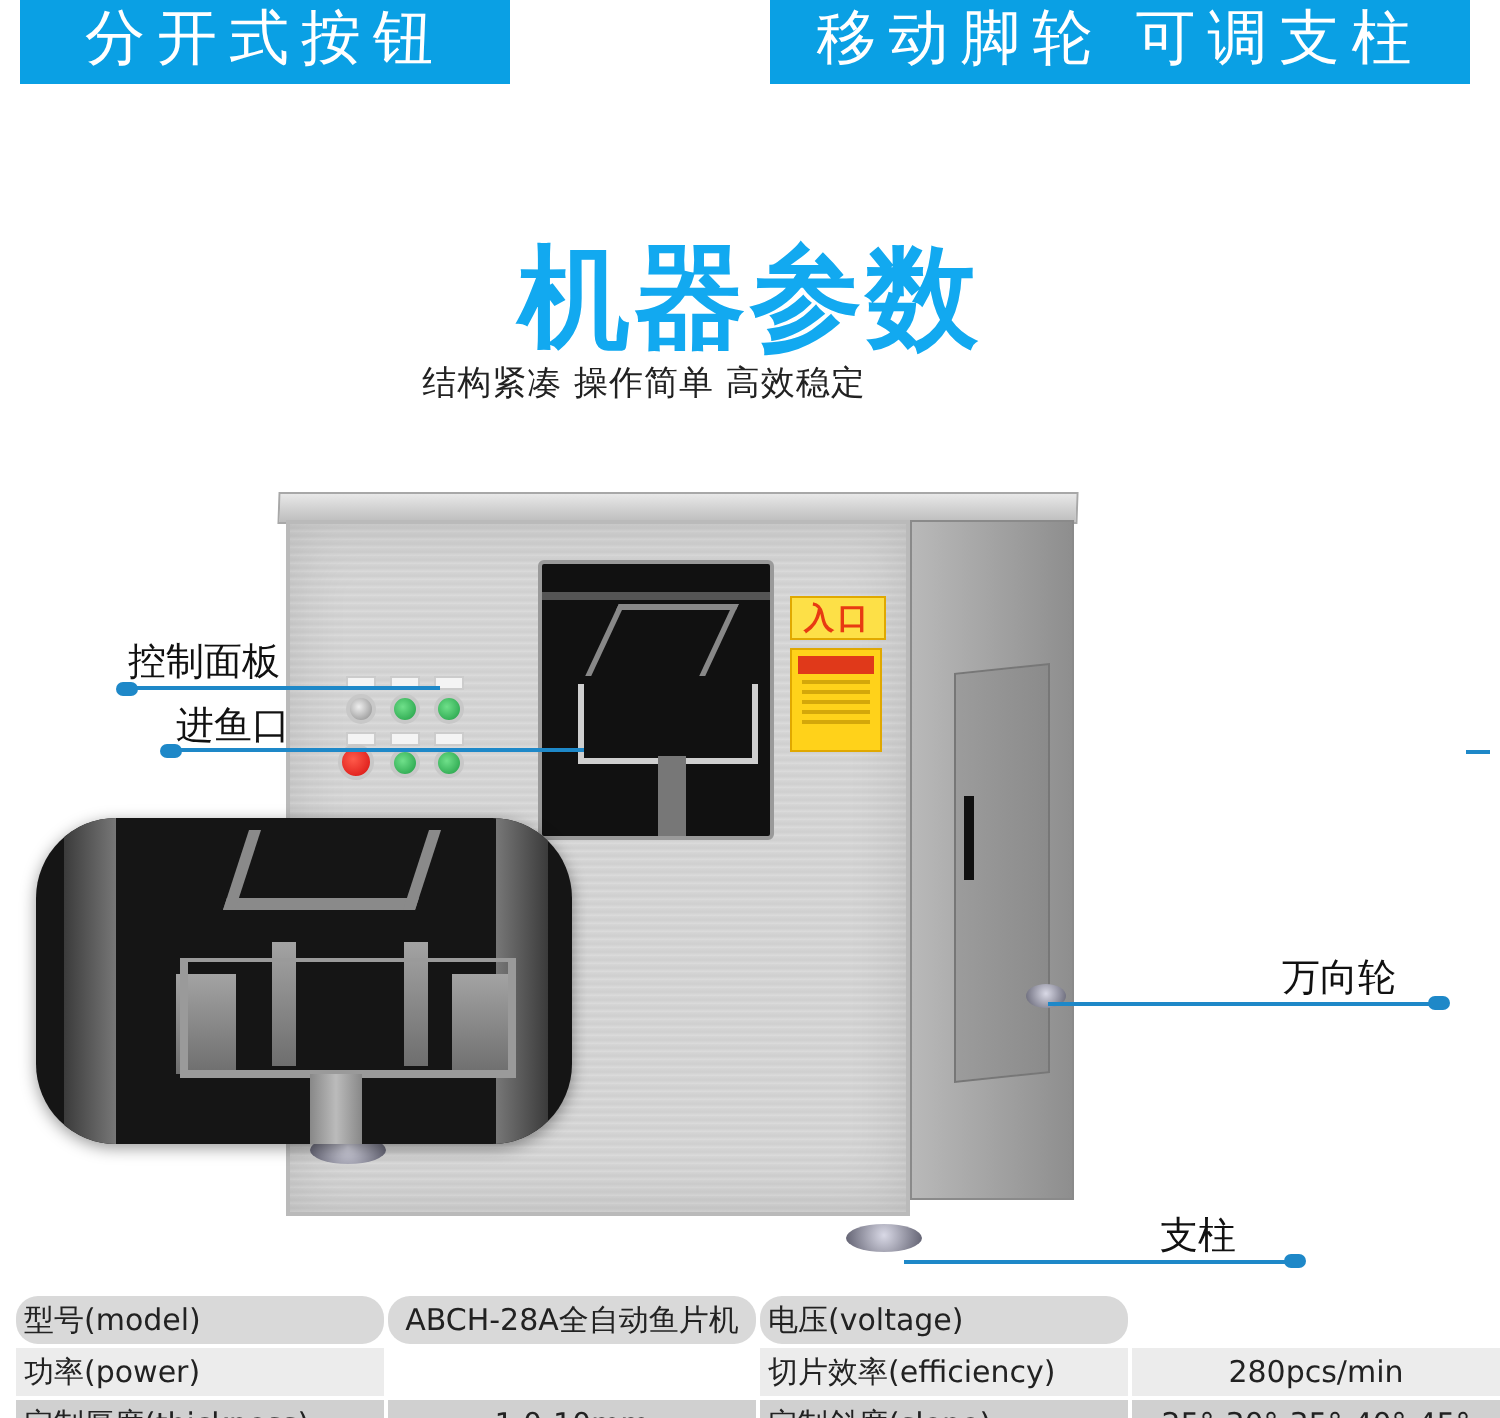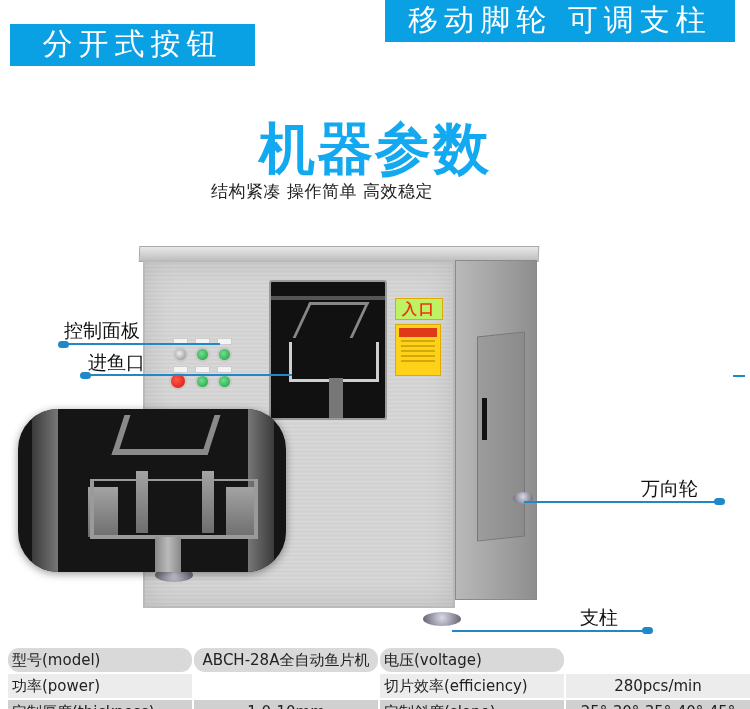--- a/index.html
+++ b/index.html
@@ -1,21 +1,21 @@
 <!DOCTYPE html>
 <html><head>
 <meta charset="utf-8">
 <style>
   * { box-sizing: border-box; margin: 0; padding: 0; }
   html, body { width: 750px; height: 709px; overflow: hidden; background: #ffffff; }
   body { position: relative; font-family: "DejaVu Sans", "Liberation Sans", sans-serif; }
 
   .banner { position: absolute; top: 0; height: 42px; background: #0aa0e4; color: #ffffff;
             font-size: 30px; letter-spacing: 6px; text-align: center; line-height: 40px; }
-  .banner.left { left: 10px; width: 245px; margin-top: 24px; }
+  .banner.left { left: 10px; width: 245px; }
   .banner.right { left: 268px; width: 245px; }
   .banner-l2 { left: 385px !important; width: 350px !important; }
 
   .title { position: absolute; top: 112px; left: 0; width: 750px; text-align: center;
            font-size: 56px; font-weight: bold; color: #12a9f0; letter-spacing: 2px; }
   .subtitle { position: absolute; top: 180px; left: 0; width: 644px; text-align: center;
               font-size: 17px; color: #222; letter-spacing: 0.5px; }
 
   
   .machine { position: absolute; left: 137px; top: 246px; width: 403px; height: 380px; }
@@ -35,21 +35,21 @@
   .m-window { position: absolute; left: 132px; top: 34px; width: 118px; height: 140px;
               background: #111; border: 2px solid #9a9a9a; border-radius: 3px; overflow: hidden; }
   .m-window .rail { position: absolute; left: 18px; top: 60px; width: 90px; height: 40px;
                     border: 3px solid #cfcfcf; border-top: none; }
   .m-window .bar { position: absolute; top: 14px; left: 0; width: 118px; height: 4px; background: #555; }
   .m-window .post { position: absolute; left: 58px; top: 96px; width: 14px; height: 44px; background: #777; }
   .m-window .arm { position: absolute; left: 30px; top: 20px; width: 60px; height: 36px;
                    border: 3px solid #888; transform: skewX(-25deg); border-bottom: none; }
 
   .entry-sign { position: absolute; left: 258px; top: 52px; width: 48px; height: 22px;
-                background: #bef264; border: 1px solid #e0a800; color: #e83a12;
+                background: #fde047; border: 1px solid #e0a800; color: #e83a12;
                 font-weight: bold; font-size: 15px; text-align: center; line-height: 20px; letter-spacing: 2px; }
   .warn-sign { position: absolute; left: 258px; top: 78px; width: 46px; height: 52px;
                background: #ffd21a; border: 1px solid #e0a800; }
   .warn-sign .hdr { background: #e0391a; height: 9px; margin: 3px; }
   .warn-sign .ln { height: 2px; background: #b88a00; margin: 3px 5px; opacity: 0.6; }
 
   .panel { position: absolute; left: 34px; top: 92px; width: 70px; height: 56px; }
   .btn { position: absolute; width: 15px; height: 15px; border-radius: 50%;
          border: 2px solid #c8c8c8; }
   .btn.green { background: radial-gradient(circle at 40% 40%, #6fe08a, #1e9c43); }

